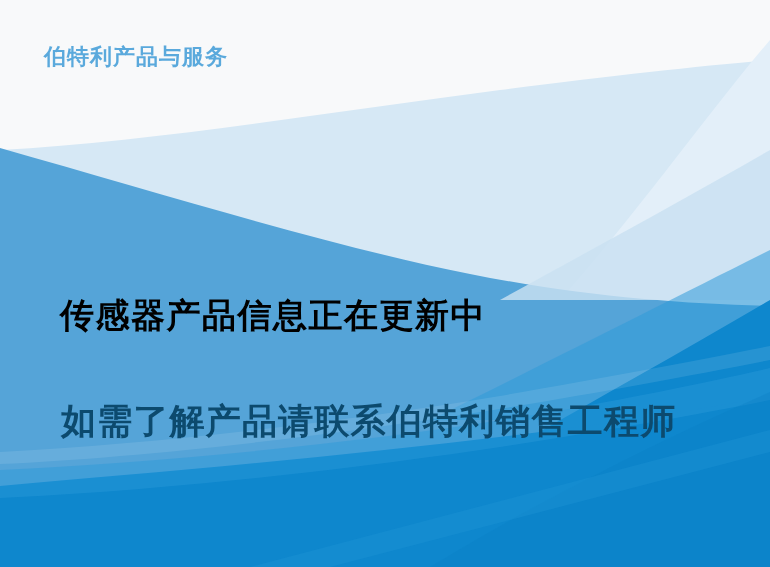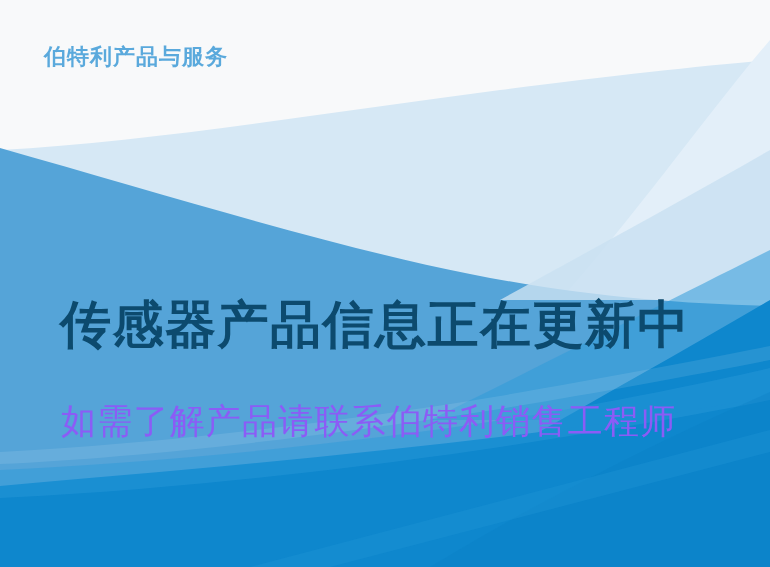--- a/index.html
+++ b/index.html
@@ -42,37 +42,37 @@
     font-weight: bold;
     letter-spacing: 1px;
     line-height: 1.15;
     white-space: nowrap;
     color: #5aa9dc;
   }
   #headline {
     position: absolute;
     left: 60px;
     top: 296px;
-    font-size: 51px;
+    font-size: 34px;
     font-weight: bold;
     letter-spacing: 1.5px;
     line-height: 1.12;
     white-space: nowrap;
-    color: #0c4a6e;
+    color: #000000;
   }
   #subhead {
     position: absolute;
     left: 61px;
     top: 401px;
     font-size: 35px;
-    font-weight: normal;
+    font-weight: bold;
     letter-spacing: 1.2px;
     line-height: 1.12;
     white-space: nowrap;
-    color: #8b5cf6;
+    color: #0c4a6e;
   }
 </style>
 </head>
 <body>
 
 <div id="banner">
 
   <svg id="bg-art" viewBox="0 0 770 567" preserveAspectRatio="none">
 
     <rect x="0" y="0" width="770" height="567" fill="#f8f9fa"></rect>

